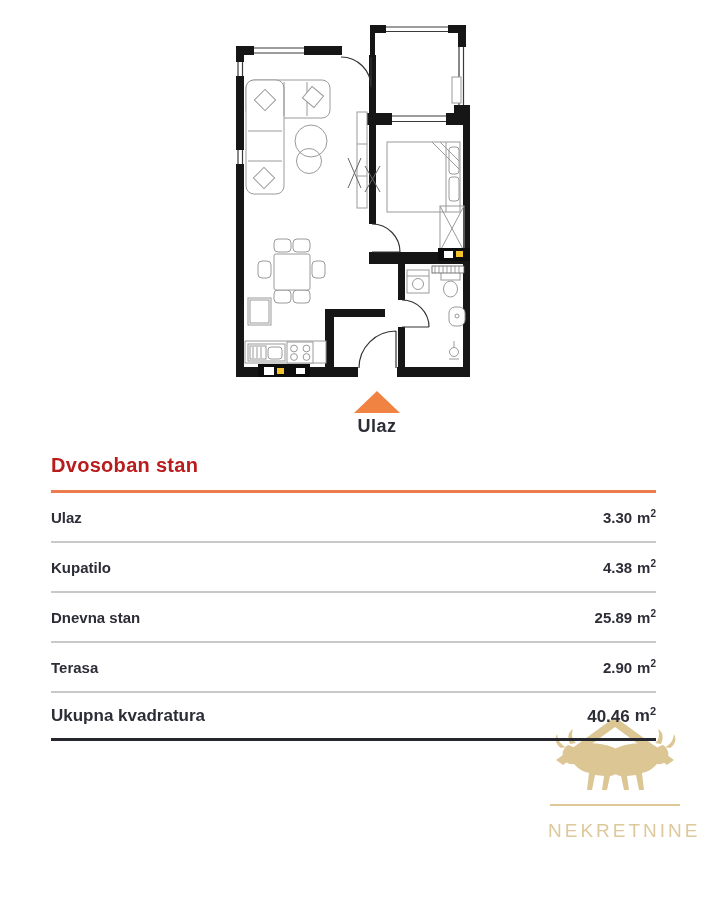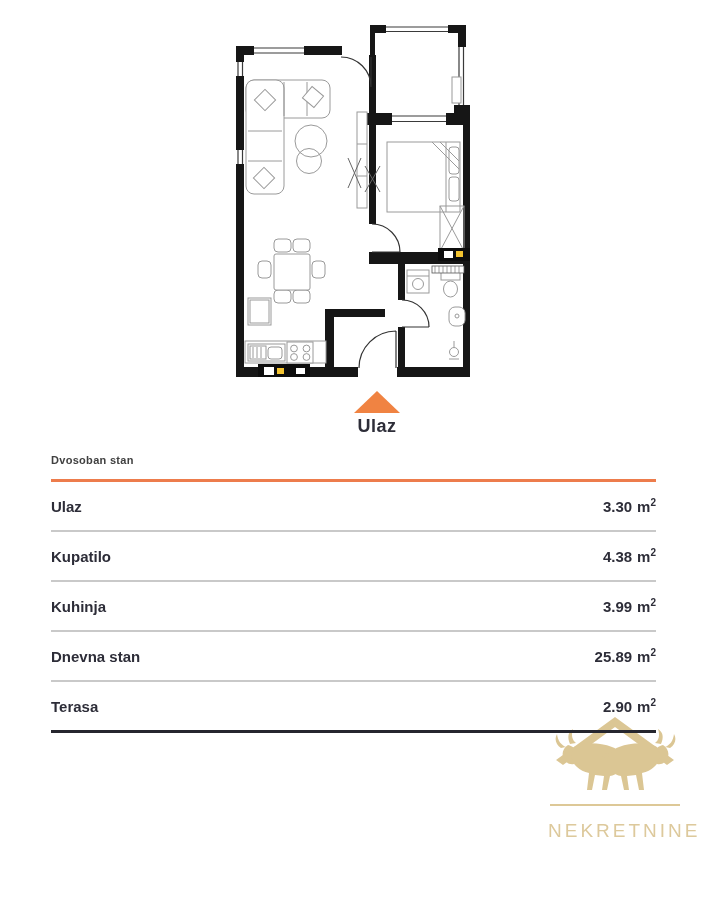--- a/index.html
+++ b/index.html
@@ -11,21 +11,21 @@
         font-size:18px;font-weight:bold;letter-spacing:.5px;}
   
   .watermark{position:absolute;left:540px;top:712px;width:135px;height:140px;z-index:1;}
   .wm-line{position:absolute;left:2px;top:92px;width:130px;height:2px;background:#d9c28c;opacity:.9;}
   .wm-bar{position:absolute;left:0;top:72px;width:135px;text-align:center;font-size:30px;
         font-weight:bold;letter-spacing:5px;color:#d6bd82;opacity:.95;}
   .wm-nek{position:absolute;left:0;top:108px;width:135px;text-align:center;font-size:19px;
         font-weight:400;letter-spacing:3px;color:#ddc99c;}
   
   .sheet{position:absolute;left:43px;top:454px;width:605px;z-index:2;}
-  .sheet-title{font-size:11px;font-weight:bold;color:#404040;letter-spacing:.3px;}
+  .sheet-title{font-size:20px;font-weight:bold;color:#b91c1c;letter-spacing:.3px;}
   .title-rule{height:3px;background:#ed7c4c;margin-top:13px;}
   .room-row{height:48px;display:flex;align-items:center;justify-content:space-between;
         border-bottom:2px solid #c9c9c9;}
   .room-row:last-of-type{border-bottom:3px solid #26262e;}
   .room-name{font-size:15px;font-weight:bold;}
   .room-area{font-size:15px;font-weight:bold;}
   .room-area sup{font-size:10px;}
   .unit{margin-left:5px;}
   .total-row{height:45px;display:flex;align-items:center;justify-content:space-between;
         border-bottom:3px solid #26262e;}
@@ -240,27 +240,27 @@
 
     <div class="room-row">
       <span class="room-name">Ulaz</span>
       <span class="room-area"><span>3.30</span><span class="unit">m</span><sup>2</sup></span>
     </div>
     <div class="room-row">
       <span class="room-name">Kupatilo</span>
       <span class="room-area"><span>4.38</span><span class="unit">m</span><sup>2</sup></span>
     </div>
     <div class="room-row">
-      <span class="room-name">Kuhinja</span>
-      <span class="room-area"><span>3.99</span><span class="unit">m</span><sup>2</sup></span>
-    </div>
-    <div class="room-row">
       <span class="room-name">Dnevna stan</span>
       <span class="room-area"><span>25.89</span><span class="unit">m</span><sup>2</sup></span>
     </div>
     <div class="room-row">
       <span class="room-name">Terasa</span>
       <span class="room-area"><span>2.90</span><span class="unit">m</span><sup>2</sup></span>
     </div>
 
+    <div class="total-row">
+      <span class="total-name">Ukupna kvadratura</span>
+      <span class="total-area"><span>40.46</span><span class="unit">m</span><sup>2</sup></span>
+    </div>
   </div>
 
 </div>
 
 </body></html>

